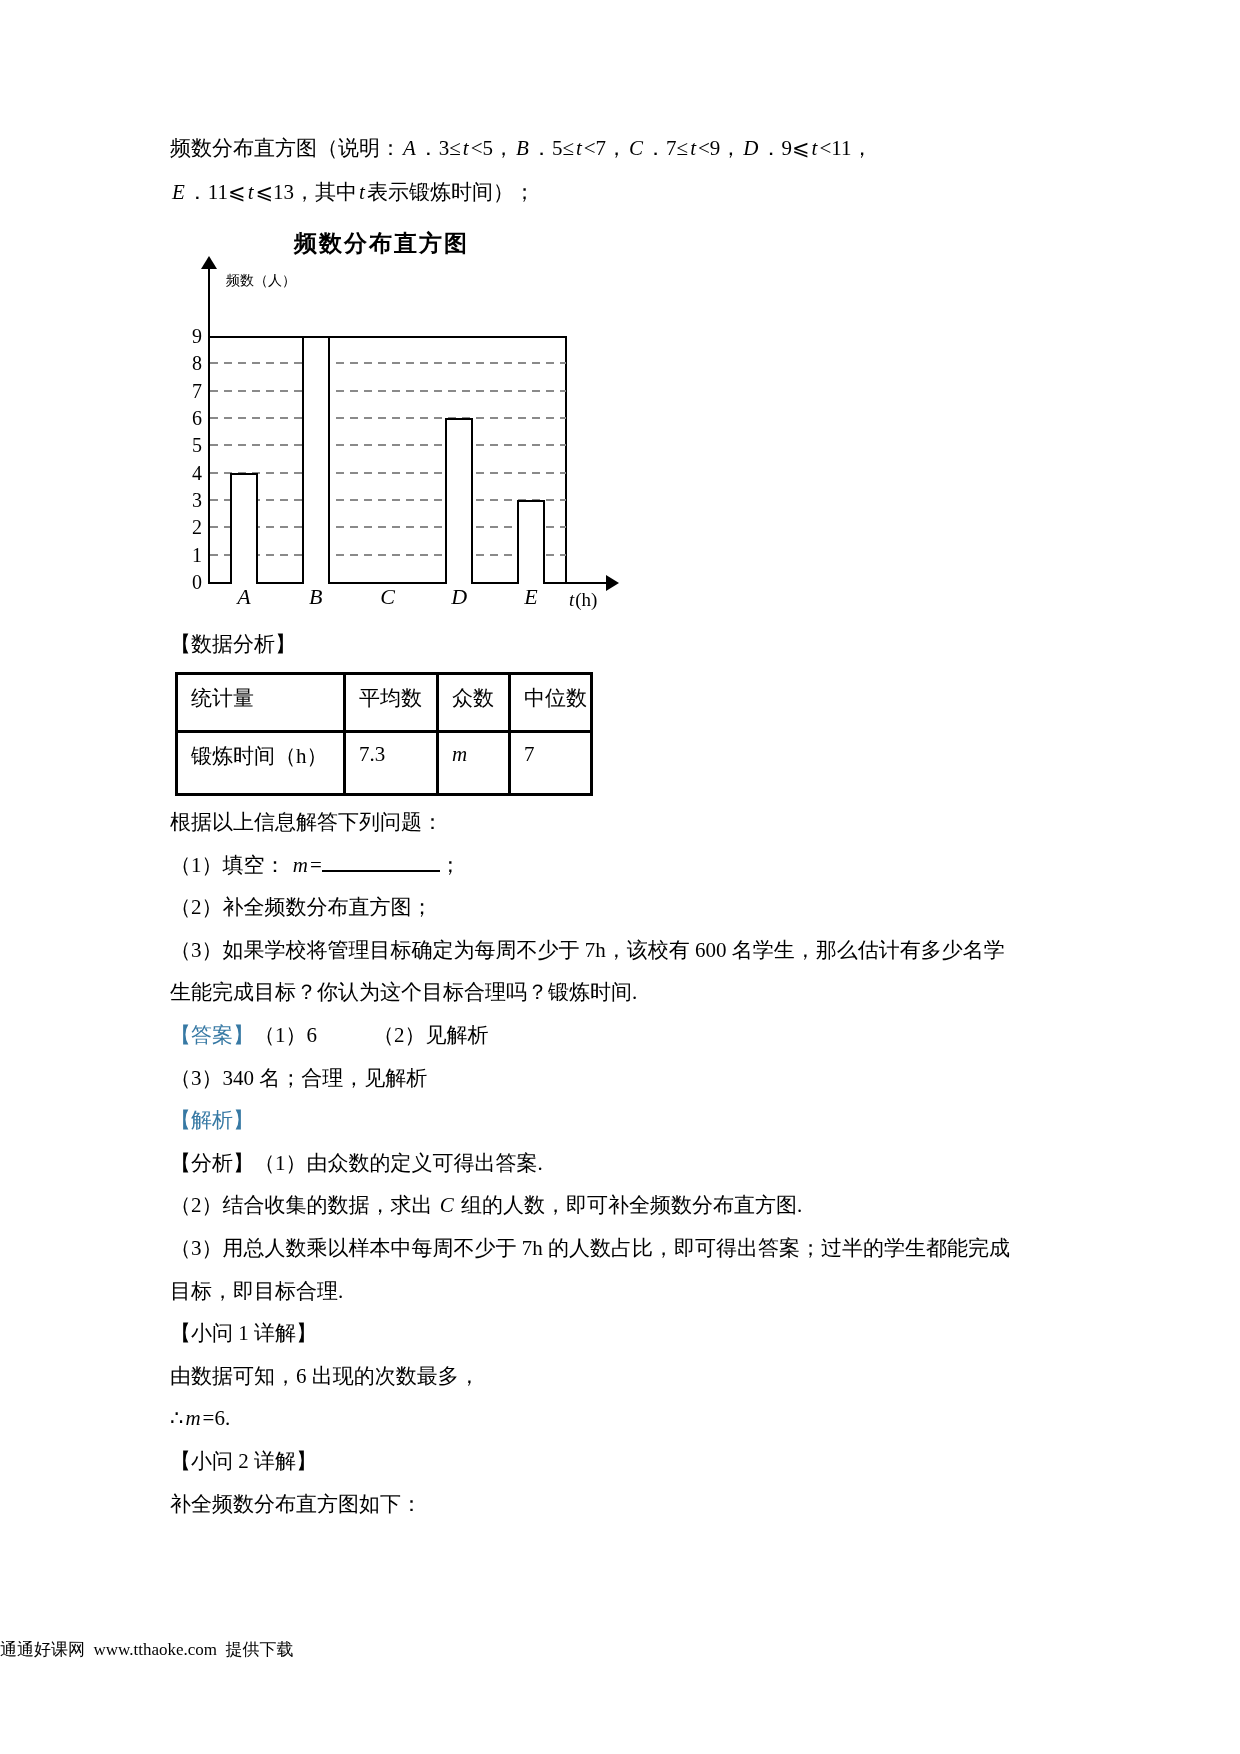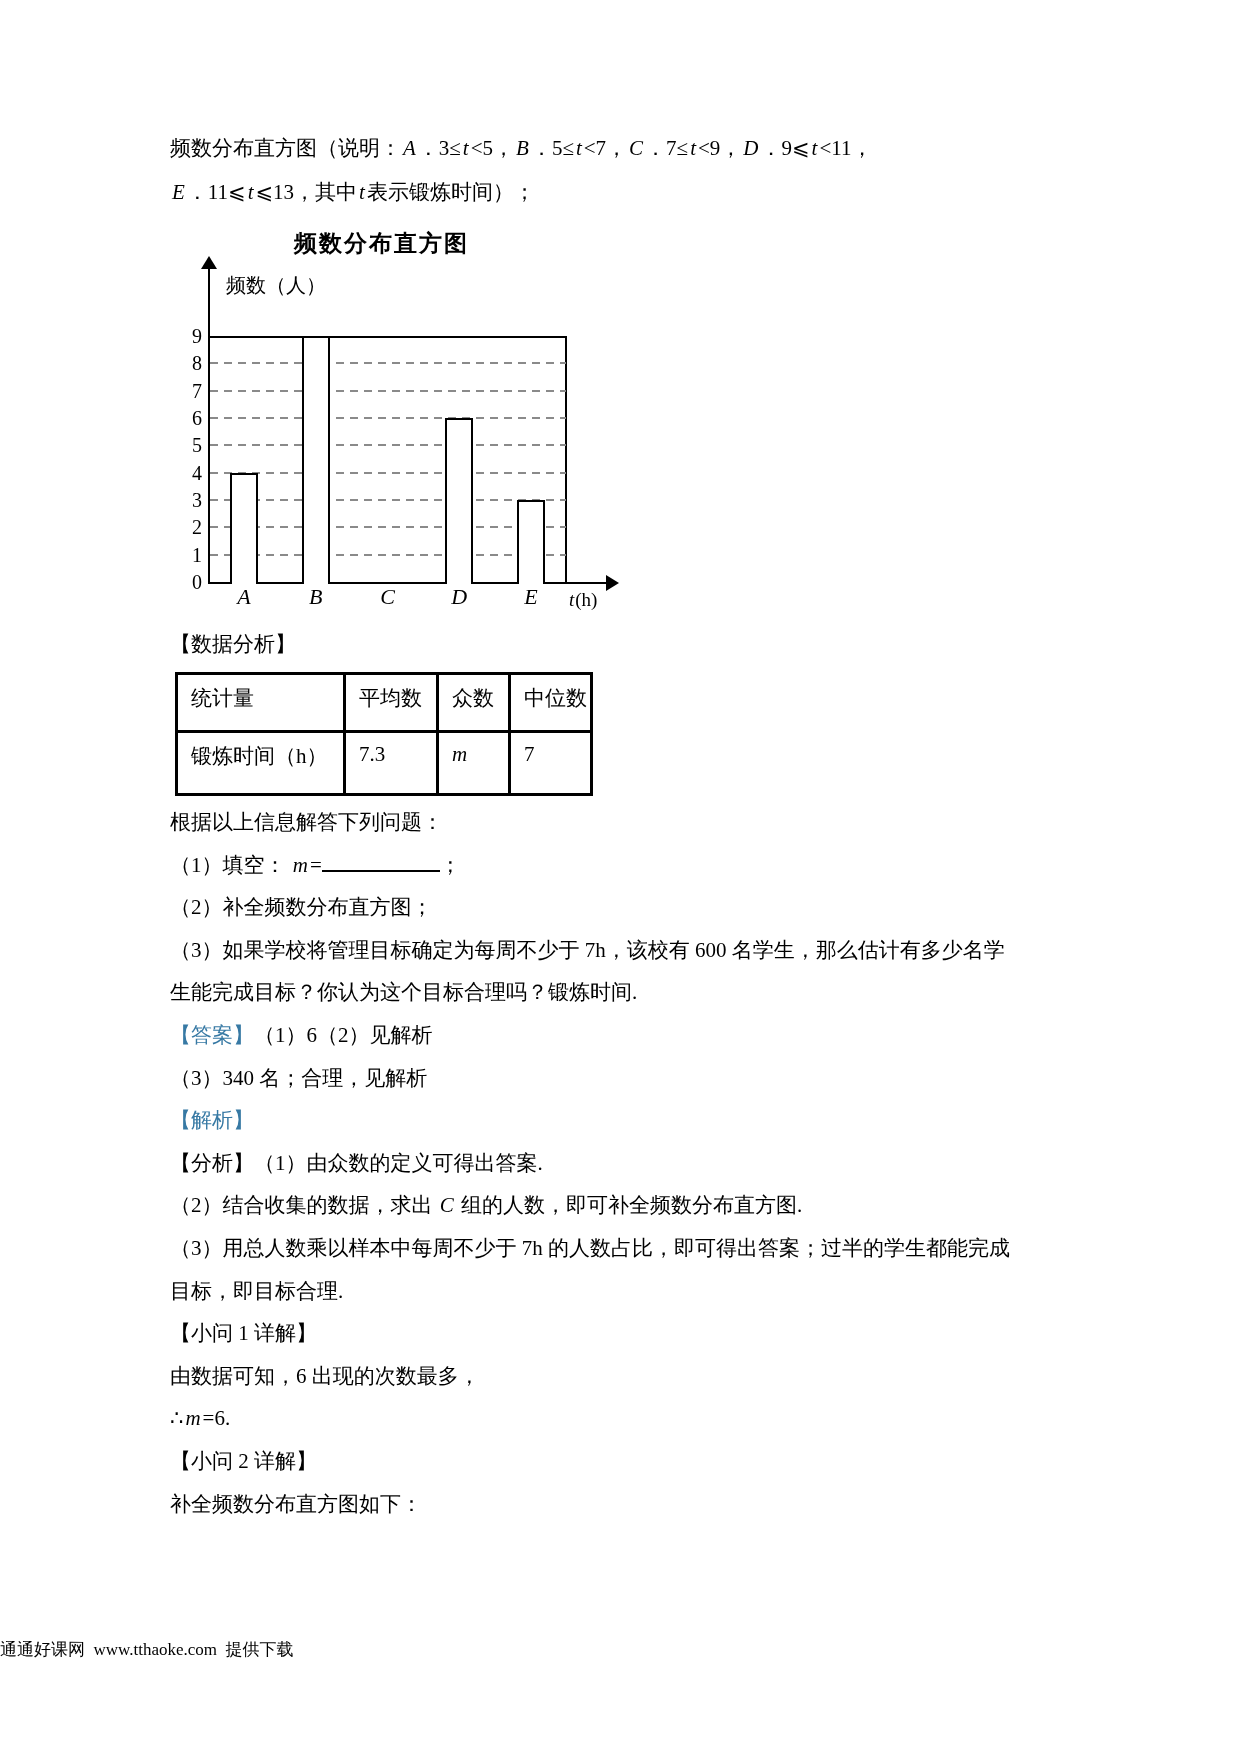--- a/index.html
+++ b/index.html
@@ -5,30 +5,30 @@
   html,body{margin:0;padding:0;background:#fff;}
   body{font-family:"Liberation Serif","DejaVu Serif",serif;color:#000;}
   .page{position:relative;width:1240px;height:1754px;background:#fff;overflow:hidden;margin:0 auto;padding-left:41px;}
 
   
   .ln{margin:0;font-size:21px;line-height:42.6px;white-space:pre;}
   .intro .ln{line-height:44px;}
   .i{font-style:italic;font-family:"Liberation Serif","DejaVu Serif",serif;padding:0 2px;}
   .m{font-family:"Liberation Serif","DejaVu Serif",serif;}
   .blue{color:var(--accent,#3779A4);}
-  .gap{}
+  .gap{margin-left:56px;}
   .blank{display:inline-block;width:118px;height:15px;border-bottom:2px solid #000;}
 
   .intro{position:absolute;left:170px;top:126px;width:940px;}
 
   
   .chart{position:absolute;left:170px;top:228px;width:480px;height:386px;}
   .chart .abs{position:absolute;}
   .c-title{left:112px;top:0;font-size:23px;font-weight:bold;letter-spacing:2px;margin-left:12px;}
-  .c-ylab{left:56px;top:44px;font-size:20px;font-family:Liberation Serif, serif;}
+  .c-ylab{left:56px;top:44px;font-size:14px;font-family:Liberation Serif, serif;}
   .yaxis{left:38px;top:40px;width:2px;height:316px;background:#000;}
   .xaxis{left:38px;top:354px;width:400px;height:2px;background:#000;}
   .arrow-up{left:31px;top:28px;width:0;height:0;border-left:8px solid transparent;border-right:8px solid transparent;border-bottom:13px solid #000;}
   .arrow-right{left:436px;top:347px;width:0;height:0;border-top:8px solid transparent;border-bottom:8px solid transparent;border-left:13px solid #000;}
   .gridline{left:40px;width:356px;height:2px;z-index:1;
     background:repeating-linear-gradient(90deg,#8a8a8a 0 8px,transparent 8px 14px);}
   .topline{left:38px;top:108px;width:358px;height:2px;background:#000;z-index:1;}
   .rborder{left:395px;top:108px;width:2px;height:248px;background:#000;z-index:1;}
   .bar{background:#fff;border:2px solid #000;border-bottom:none;box-sizing:border-box;z-index:2;}
   .ytick{left:0;width:32px;text-align:right;font-size:20px;line-height:22px;}

